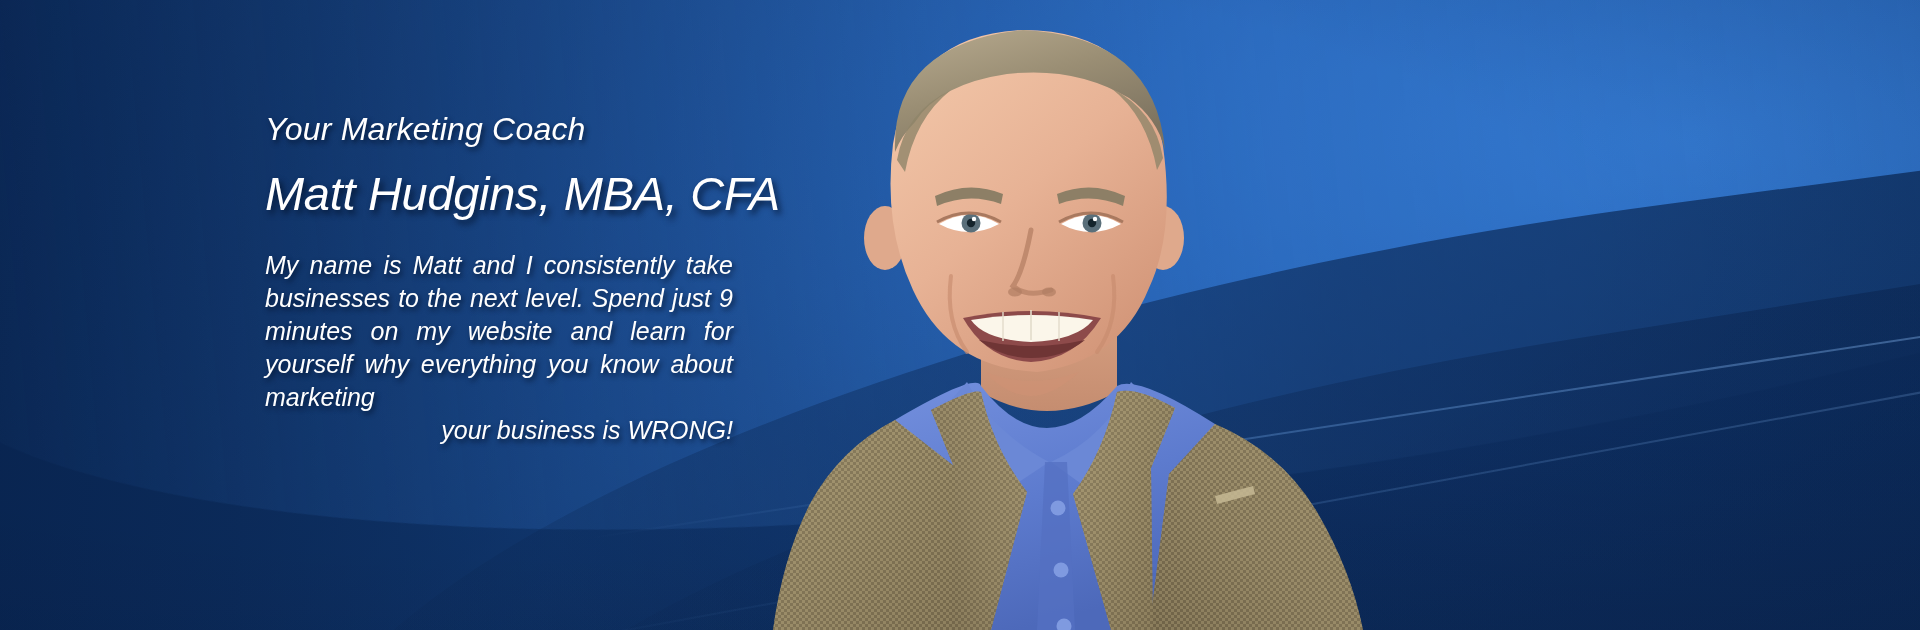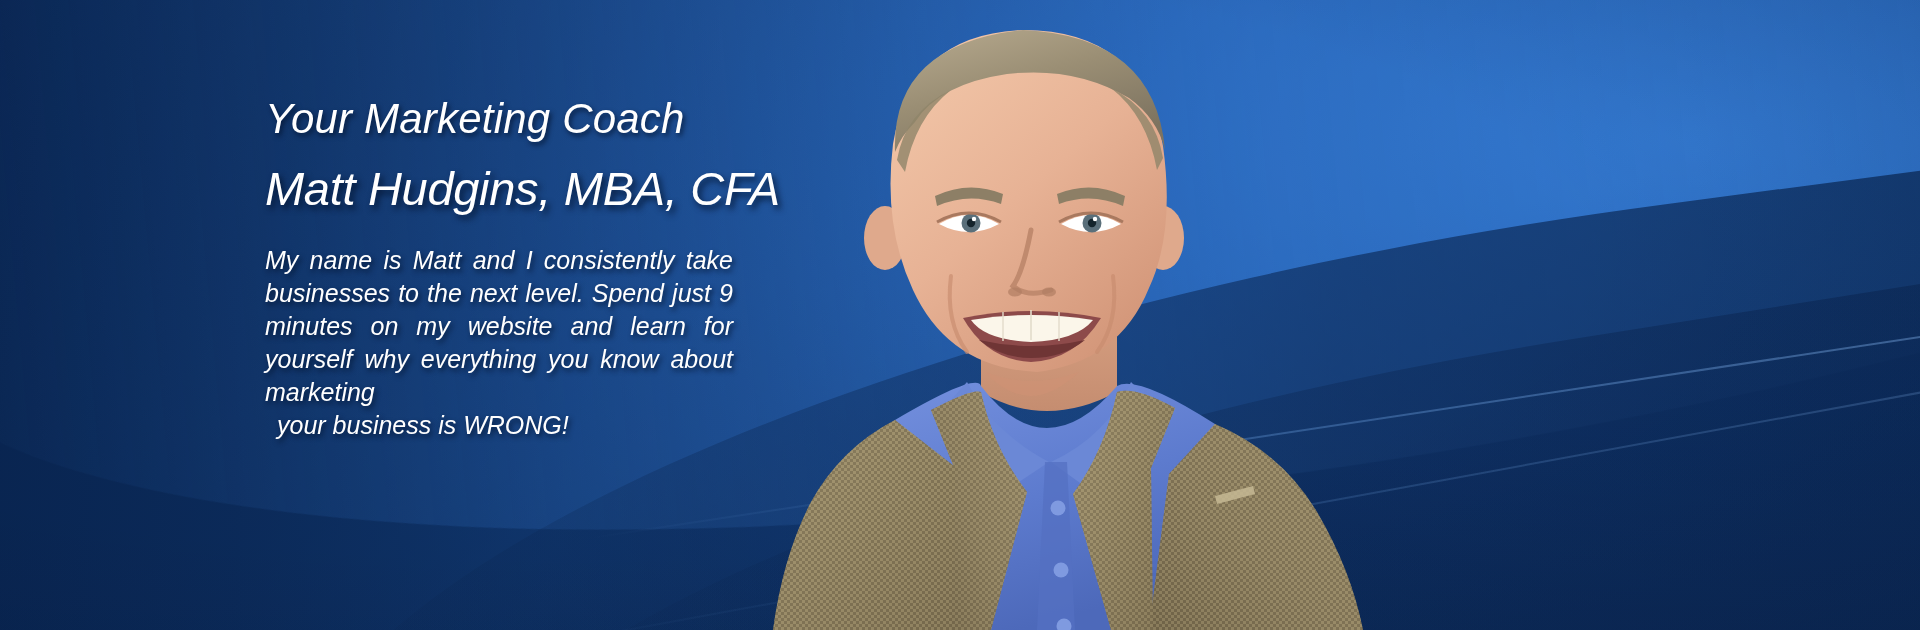--- a/index.html
+++ b/index.html
@@ -86,28 +86,28 @@
   }
 
   
   .copy{
     position:absolute;
     left:265px; top:96px;
     width:470px;
     color:#ffffff;
   }
   .eyebrow{
-    font-size:42px;
+    font-size:32px;
     font-style:italic;
     font-weight:400;
     letter-spacing:.2px;
     line-height:1.1;
     text-shadow:2px 3px 5px rgba(3,16,40,0.75);
     white-space:nowrap;
-    margin:0 0 22px 0;
+    margin:16px 0 22px 0;
   }
   .headline{
     font-size:47px;
     font-style:italic;
     font-weight:400;
     line-height:1.06;
     letter-spacing:-0.3px;
     text-shadow:3px 4px 6px rgba(3,16,40,0.8);
     white-space:nowrap;
     margin:0 0 30px 0;
@@ -115,21 +115,21 @@
   .blurb{
     font-size:25px;
     font-style:italic;
     font-weight:400;
     line-height:1.32;
     text-align:justify;
     text-shadow:2px 3px 5px rgba(3,16,40,0.75);
     margin:0;
     width:468px;
   }
-  .blurb .lastline{ display:block; text-align:left;margin-left:12px; }
+  .blurb .lastline{ display:block; text-align:right; }
 
   
   .portrait{
     position:absolute;
     left:745px; bottom:0;
     width:640px; height:630px;
     pointer-events:none;
   }
   .portrait svg{ display:block; width:100%; height:100%; }
 </style>

